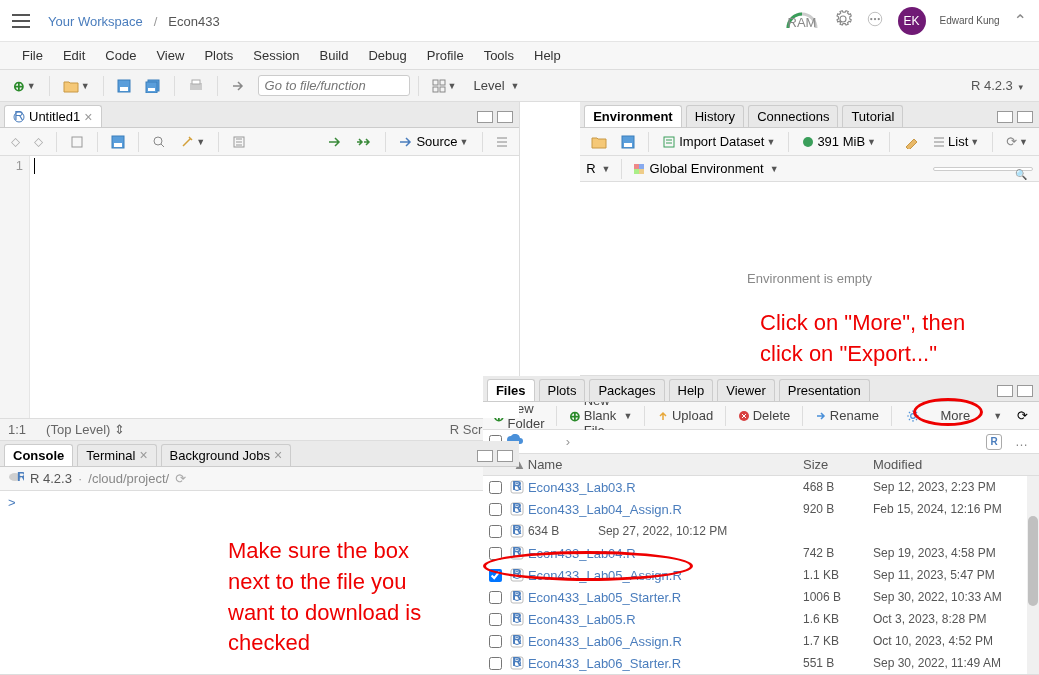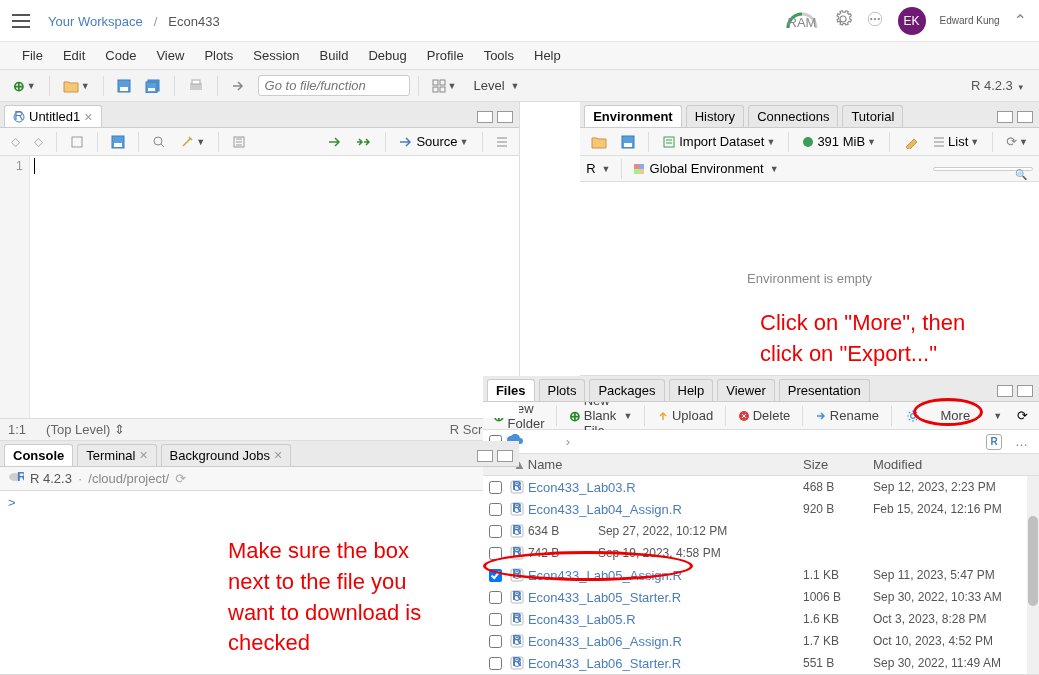--- a/index.html
+++ b/index.html
@@ -514,20 +514,21 @@
           </div>
           <div class="file-row">
             <input type="checkbox" style="">
             <span class="file-ico">
               <svg width="14" height="14" viewBox="0 0 14 14">
                 <rect x="1" y="1" width="12" height="12" rx="2" fill="#fff" stroke="#bbb"></rect>
                 <circle cx="7" cy="7" r="3.5" fill="none" stroke="#4a7dbd" stroke-width="1"></circle>
                 <text x="7" y="9.5" text-anchor="middle" font-size="6" font-weight="bold" fill="#4a7dbd">R</text>
               </svg>
             </span>
+            <span class="file-name">Econ433_Lab04.R</span>
             <span class="file-size">742 B</span>
             <span class="file-mod">Sep 19, 2023, 4:58 PM</span>
           </div>
           <div class="file-row">
             <input type="checkbox" checked="" style="">
             <span class="file-ico">
               <svg width="14" height="14" viewBox="0 0 14 14">
                 <rect x="1" y="1" width="12" height="12" rx="2" fill="#fff" stroke="#bbb"></rect>
                 <circle cx="7" cy="7" r="3.5" fill="none" stroke="#4a7dbd" stroke-width="1"></circle>
                 <text x="7" y="9.5" text-anchor="middle" font-size="6" font-weight="bold" fill="#4a7dbd">R</text>

